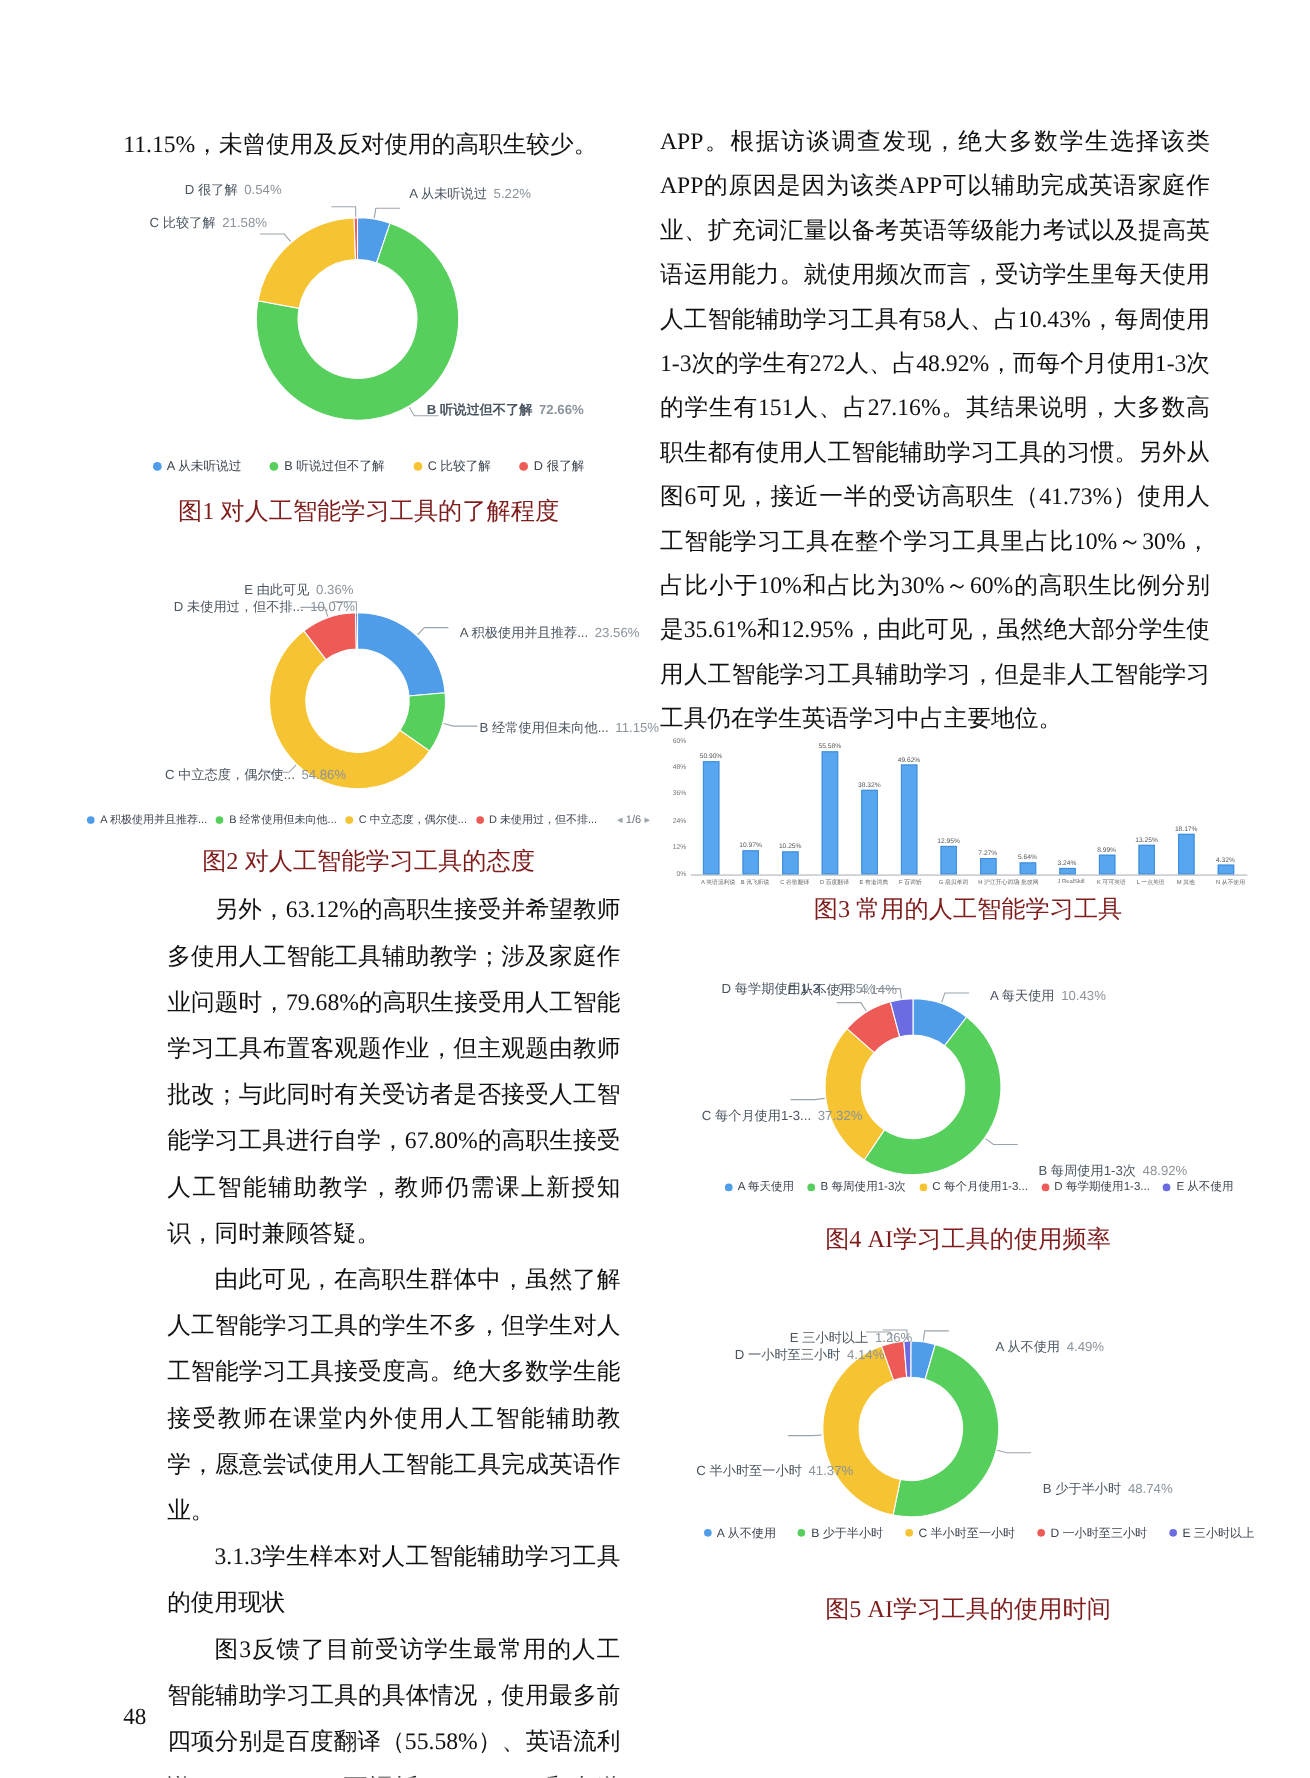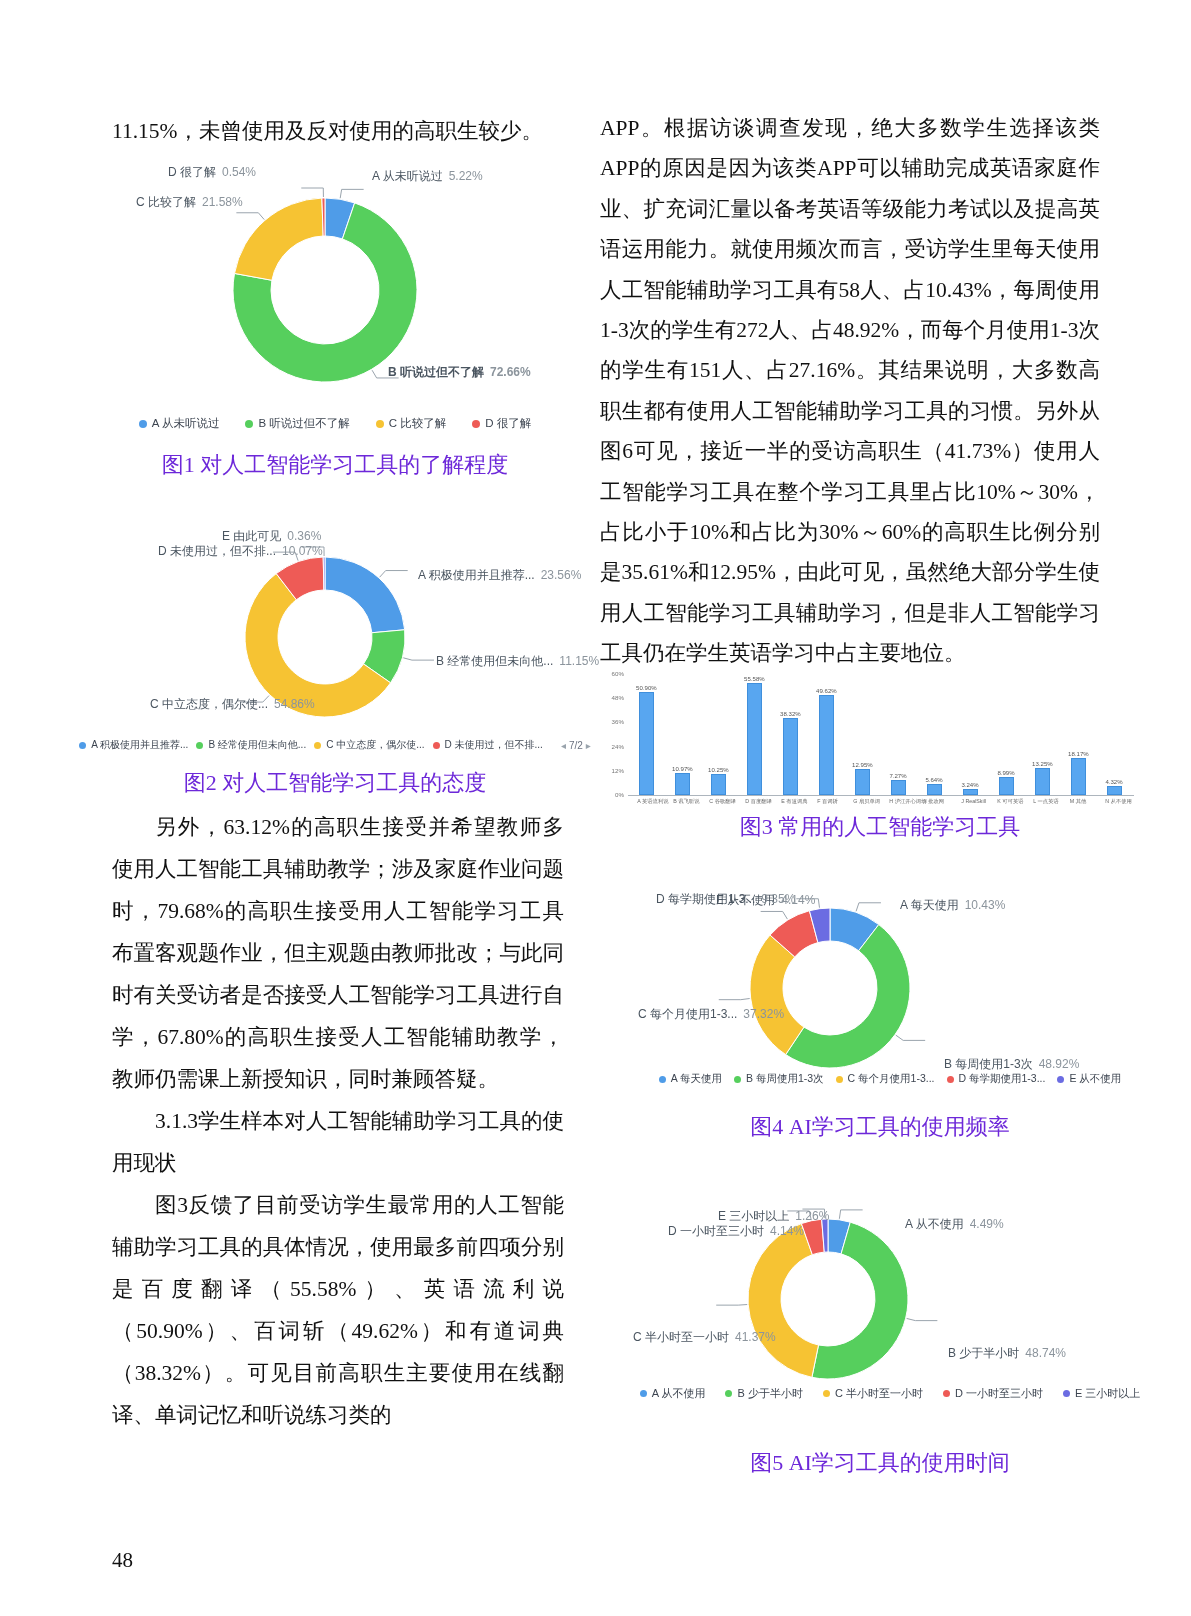--- a/index.html
+++ b/index.html
@@ -2,25 +2,25 @@
 <html><head>
 <meta charset="utf-8">
 <style>
   html,body{margin:0;padding:0;}
   body{
     width:1191px;height:1616px;position:relative;background:#ffffff;
     font-family:"Liberation Serif",serif;color:#111;
   }
   
   .para{font-size:21.5px;line-height:42px;text-align:justify;margin:0;}
-  .para.indent{text-indent:2em;}
+  .para.indent{text-indent:2em;margin-left:40px;}
   #right-para-top .para{line-height:40.4px;}
   .abs{position:absolute;}
   
-  .fig-caption{font-size:22px;text-align:center;color:#6d28d9;white-space:nowrap;}
+  .fig-caption{font-size:22px;text-align:center;color:#7f1d1d;white-space:nowrap;}
   
   .fig{position:absolute;}
   .donut-svg{position:absolute;overflow:visible;}
   .callout{
     position:absolute;font-family:"Liberation Sans",sans-serif;
     font-size:12px;color:#4a5560;white-space:nowrap;
   }
   .callout .co-val{color:#8b949c;margin-left:6px;}
   .legend{
     position:absolute;left:0;right:0;display:flex;justify-content:center;
@@ -150,29 +150,30 @@
       <span class="legend-item">
         <span class="legend-dot" style="background-color: rgb(246, 195, 51);"></span>
         <span>C 中立态度，偶尔使...</span>
       </span>
       <span class="legend-item">
         <span class="legend-dot" style="background-color: rgb(238, 91, 86);"></span>
         <span>D 未使用过，但不排...</span>
       </span>
       <span class="legend-pager">
         <span>◂</span>
-        <span class="pg-label">7/2</span>
+        <span class="pg-label">1/6</span>
         <span>▸</span>
       </span>
     </div>
 </div>
 <div class="abs fig-caption" style="left:100px;top:768px;width:470px;">图2 对人工智能学习工具的态度</div>
 
 <div class="abs" id="left-paras" style="left:112px;top:806px;width:452px;">
   <p class="para indent">另外，63.12%的高职生接受并希望教师多使用人工智能工具辅助教学；涉及家庭作业问题时，79.68%的高职生接受用人工智能学习工具布置客观题作业，但主观题由教师批改；与此同时有关受访者是否接受人工智能学习工具进行自学，67.80%的高职生接受人工智能辅助教学，教师仍需课上新授知识，同时兼顾答疑。</p>
+  <p class="para indent">由此可见，在高职生群体中，虽然了解人工智能学习工具的学生不多，但学生对人工智能学习工具接受度高。绝大多数学生能接受教师在课堂内外使用人工智能辅助教学，愿意尝试使用人工智能工具完成英语作业。</p>
   <p class="para indent">3.1.3学生样本对人工智能辅助学习工具的使用现状</p>
   <p class="para indent">图3反馈了目前受访学生最常用的人工智能辅助学习工具的具体情况，使用最多前四项分别是百度翻译（55.58%）、英语流利说（50.90%）、百词斩（49.62%）和有道词典（38.32%）。可见目前高职生主要使用在线翻译、单词记忆和听说练习类的</p>
 </div>
 
 <div class="abs" id="page-number" style="left:112px;top:1548px;">48</div>
 
 <div class="abs" id="right-para-top" style="left:600px;top:108px;width:500px;">
   <p class="para">APP。根据访谈调查发现，绝大多数学生选择该类APP的原因是因为该类APP可以辅助完成英语家庭作业、扩充词汇量以备考英语等级能力考试以及提高英语运用能力。就使用频次而言，受访学生里每天使用人工智能辅助学习工具有58人、占10.43%，每周使用1-3次的学生有272人、占48.92%，而每个月使用1-3次的学生有151人、占27.16%。其结果说明，大多数高职生都有使用人工智能辅助学习工具的习惯。另外从图6可见，接近一半的受访高职生（41.73%）使用人工智能学习工具在整个学习工具里占比10%～30%，占比小于10%和占比为30%～60%的高职生比例分别是35.61%和12.95%，由此可见，虽然绝大部分学生使用人工智能学习工具辅助学习，但是非人工智能学习工具仍在学生英语学习中占主要地位。</p>
 </div>
 

